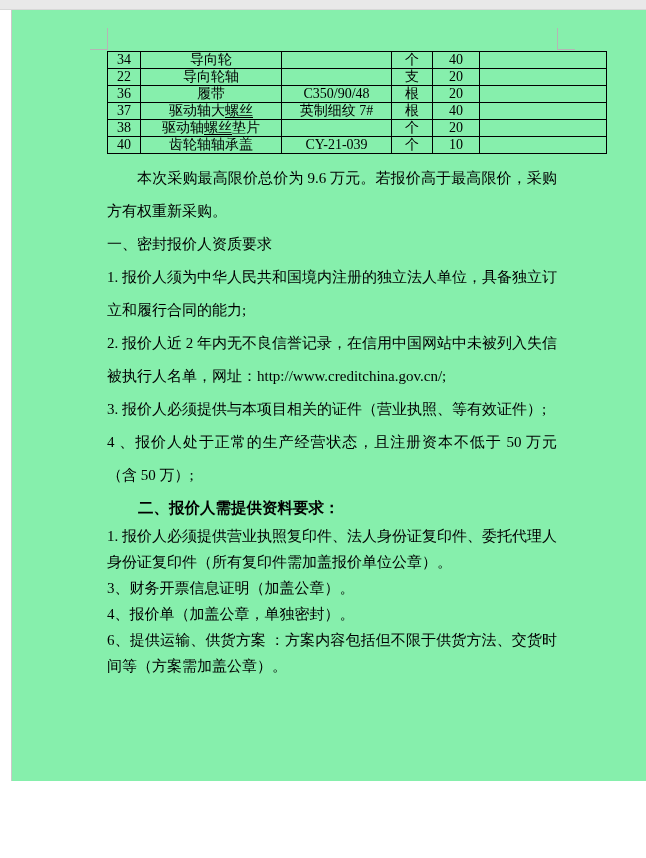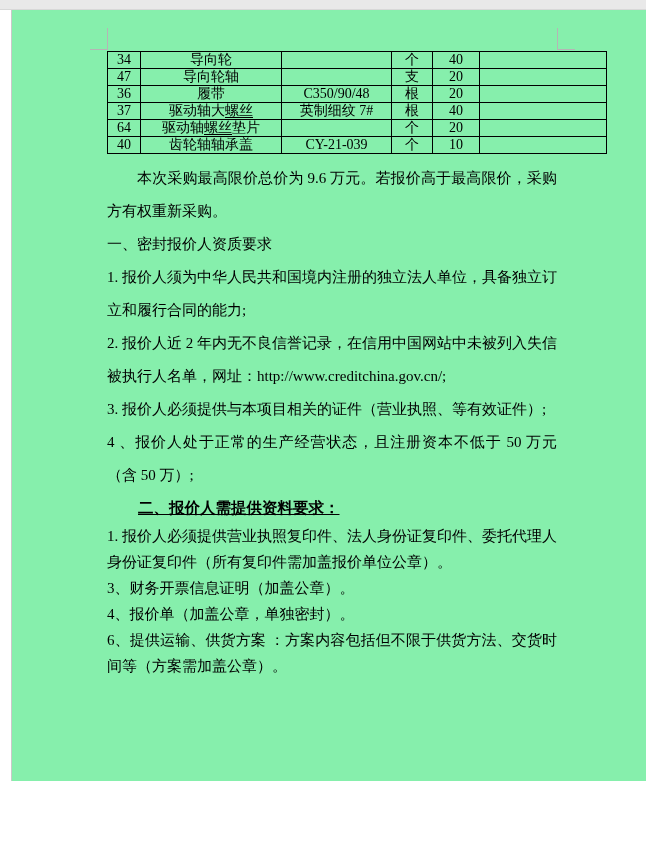--- a/index.html
+++ b/index.html
@@ -23,21 +23,21 @@
                  text-align:center;overflow:hidden;white-space:nowrap;}
   col.c-no{width:33px;}  col.c-name{width:141px;} col.c-spec{width:110px;}
   col.c-unit{width:41px;} col.c-qty{width:47px;}  col.c-note{width:127px;}
   .uline{text-decoration:underline;text-underline-offset:2px;}
 
   
   .textcol{margin-left:95px;width:450px;font-size:15px;text-align:justify;}
   .textcol p{margin:0;}
   .s1{line-height:33px;}
   .intro{text-indent:2em;margin-top:8px !important;}
-  .h2head{line-height:31px;font-weight:bold;text-indent:2em;font-size:15.5px;text-decoration:underline;}
+  .h2head{line-height:31px;font-weight:bold;text-indent:2em;font-size:15.5px;}
   .s2{line-height:26px;}
   a.doclink{color:#0000ee;text-decoration:underline;cursor:pointer;}
 </style>
 </head>
 <body>
 
 <div class="top-strip"></div>
 
 <div class="page">
 
@@ -58,21 +58,21 @@
     <tbody>
       <tr>
         <td>34</td>
         <td><span>导向轮</span><span class="uline"></span><span></span></td>
         <td></td>
         <td>个</td>
         <td>40</td>
         <td></td>
       </tr>
       <tr>
-        <td>47</td>
+        <td>22</td>
         <td><span>导向轮轴</span><span class="uline"></span><span></span></td>
         <td></td>
         <td>支</td>
         <td>20</td>
         <td></td>
       </tr>
       <tr>
         <td>36</td>
         <td><span>履带</span><span class="uline"></span><span></span></td>
         <td>C350/90/48</td>
@@ -82,21 +82,21 @@
       </tr>
       <tr>
         <td>37</td>
         <td><span>驱动轴大</span><span class="uline">螺丝</span><span></span></td>
         <td>英制细纹 7#</td>
         <td>根</td>
         <td>40</td>
         <td></td>
       </tr>
       <tr>
-        <td>64</td>
+        <td>38</td>
         <td><span>驱动轴</span><span class="uline">螺丝</span><span>垫片</span></td>
         <td></td>
         <td>个</td>
         <td>20</td>
         <td></td>
       </tr>
       <tr>
         <td>40</td>
         <td><span>齿轮轴轴承盖</span><span class="uline"></span><span></span></td>
         <td>CY-21-039</td>

